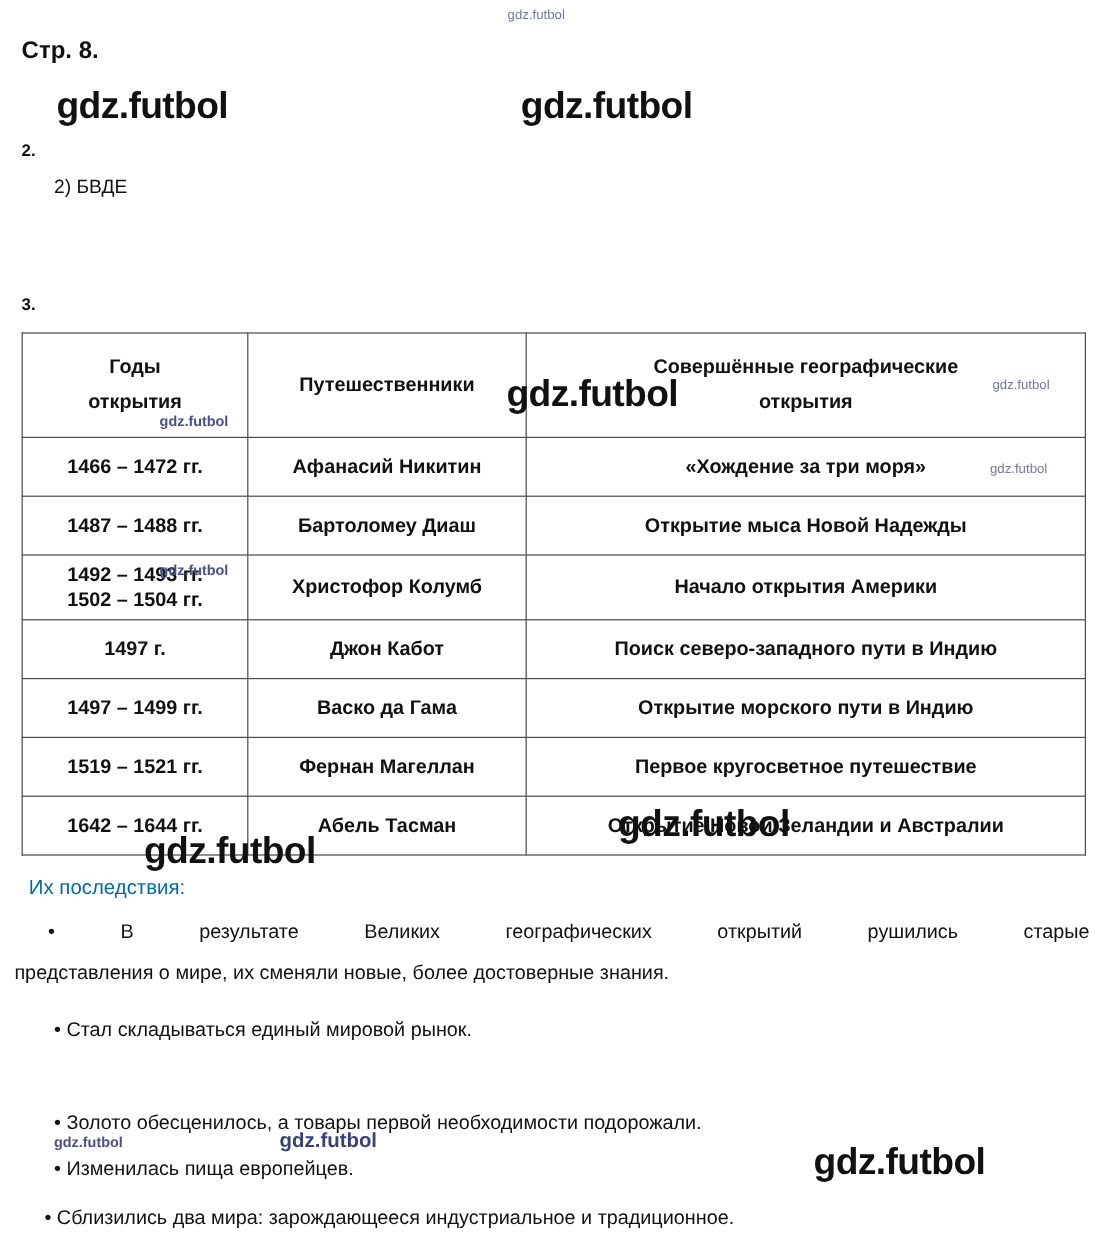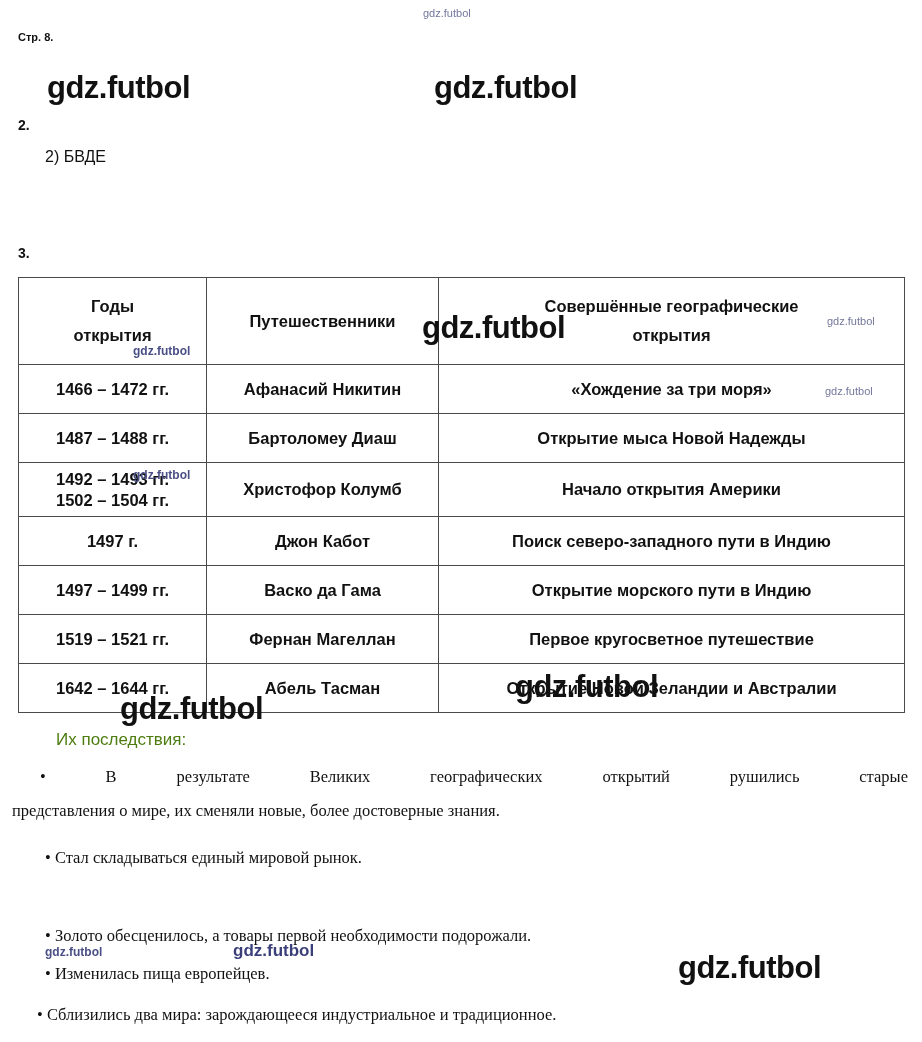--- a/index.html
+++ b/index.html
@@ -48,21 +48,21 @@
     color: #111111;
     font-size: 31px;
     letter-spacing: -0.5px;
   }
 
   
   .page-ref {
     position: absolute;
     left: 18px;
     top: 31px;
-    font-size: 11px;
+    font-size: 20px;
     font-weight: bold;
     color: #111;
     text-align: right;
   }
 
   .task-num {
     position: absolute;
     font-size: 14px;
     font-weight: bold;
     color: #111;
@@ -109,31 +109,30 @@
   }
   col.c1 { width: 188px; }
   col.c2 { width: 232px; }
   col.c3 { width: 466px; }
 
   .two-line { line-height: 1.85; }
 
   
   .cons-title {
     position: absolute;
-    left: 56px;
+    left: 24px;
     top: 730px;
     font-size: 17px;
-    color: #4d7c0f;
+    color: #0369a1;
   }
   .cons-item {
     position: absolute;
     font-size: 16.5px;
     color: #111;
     line-height: 1.35;
-    font-family: Liberation Serif, serif;
   }
   #cons0 {
     left: 40px;
     top: 766px;
     width: 868px;
     text-align: justify;
     text-align-last: justify;
   }
   #cons0 .line2 {
     display: block;

